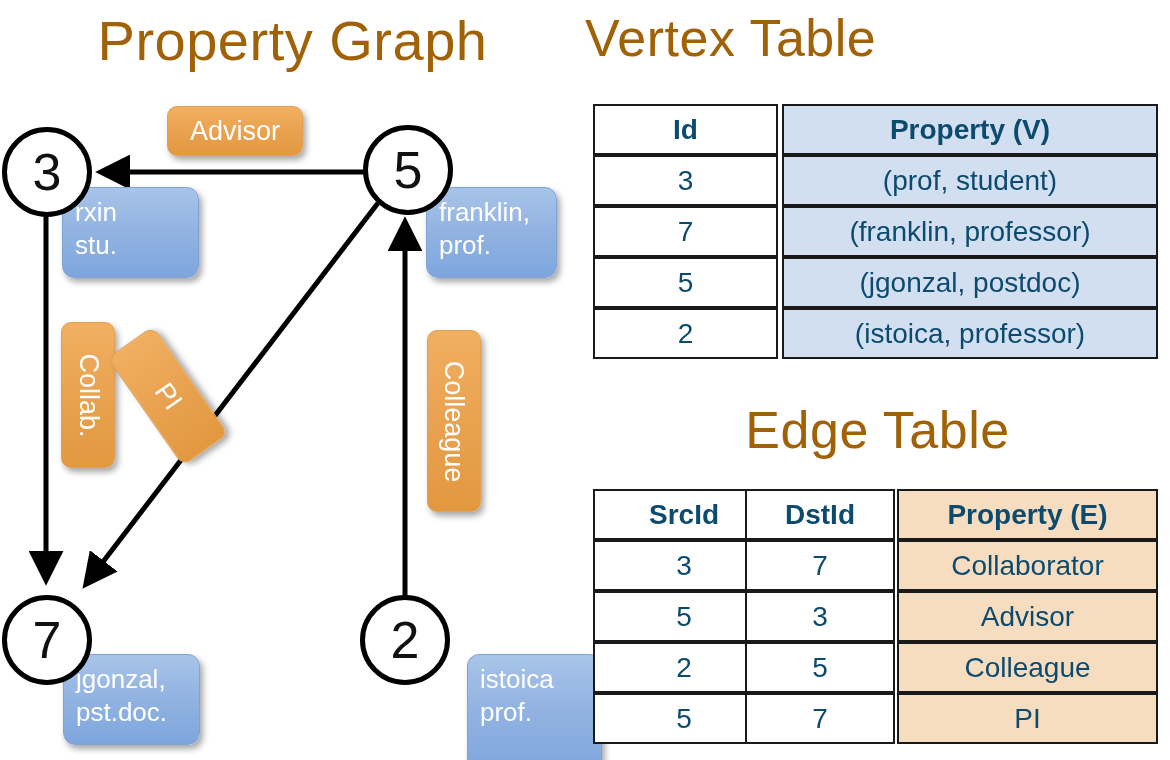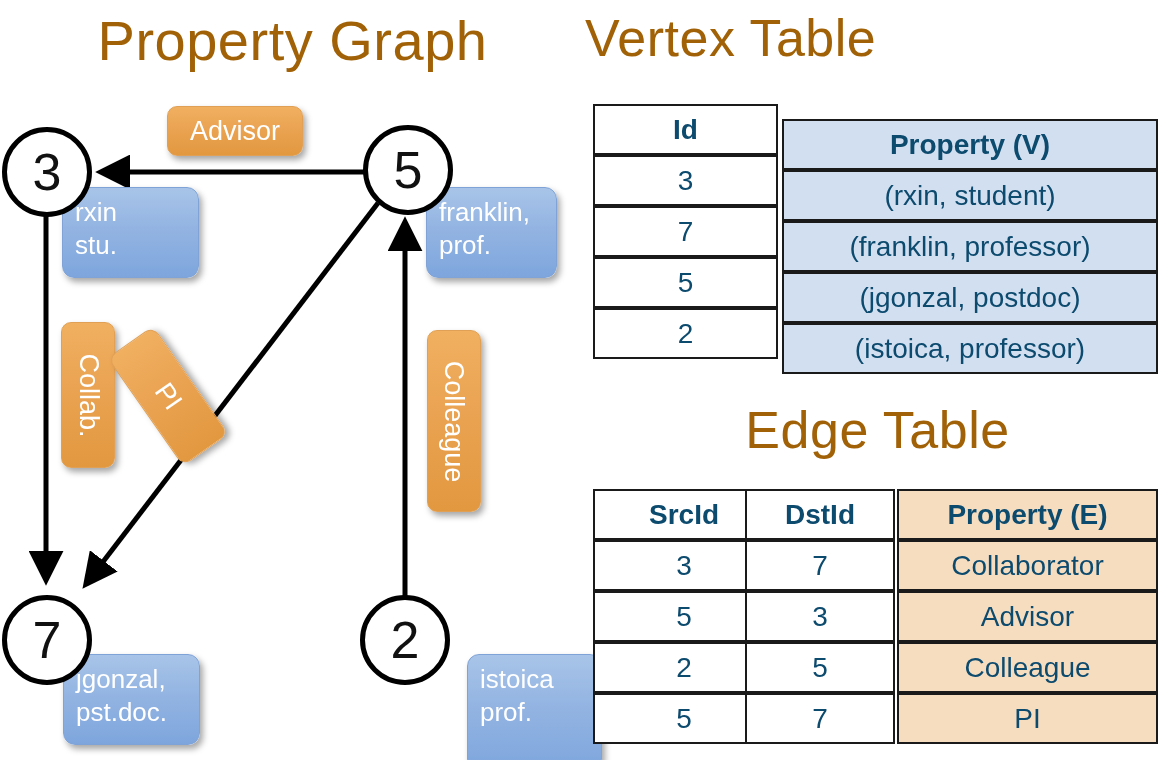--- a/index.html
+++ b/index.html
@@ -47,21 +47,21 @@
   .tbl{position:absolute;border-collapse:separate;border-spacing:0;
        table-layout:fixed;}
   .tbl td{border:2px solid #1a1a1a;text-align:center;vertical-align:middle;
           font-size:28px;font-weight:300;color:#0c4a6e;background:#fff;
           height:47px;padding:0;}
   .tbl td.hdr{font-weight:bold;font-size:28px;}
   .tbl td.blue{background:#d2dff0;}
   .tbl td.orange{background:#f6ddc0;}
 
   #vertex-id-table{left:593px;top:104px;width:185px;}
-  #vertex-prop-table{left:782px;top:104px;width:376px;margin-top:15px;}
+  #vertex-prop-table{left:782px;top:104px;width:376px;}
   #edge-src-table{left:593px;top:489px;width:182px;}
   #edge-dst-table{left:745px;top:489px;width:150px;}
   #edge-prop-table{left:897px;top:489px;width:261px;}
 </style>
 </head>
 <body>
 
 <div class="stage">
 
   <div class="title" id="title-property-graph">Property Graph</div>
@@ -160,21 +160,21 @@
       </tr>
     </tbody>
   </table>
 
   <table class="tbl" id="vertex-prop-table">
     <tbody>
       <tr>
         <td class="hdr blue">Property (V)</td>
       </tr>
       <tr>
-        <td class="blue">(rxin, student)</td>
+        <td class="blue">(prof, student)</td>
       </tr>
       <tr>
         <td class="blue">(franklin, professor)</td>
       </tr>
       <tr>
         <td class="blue">(jgonzal, postdoc)</td>
       </tr>
       <tr>
         <td class="blue">(istoica, professor)</td>
       </tr>

